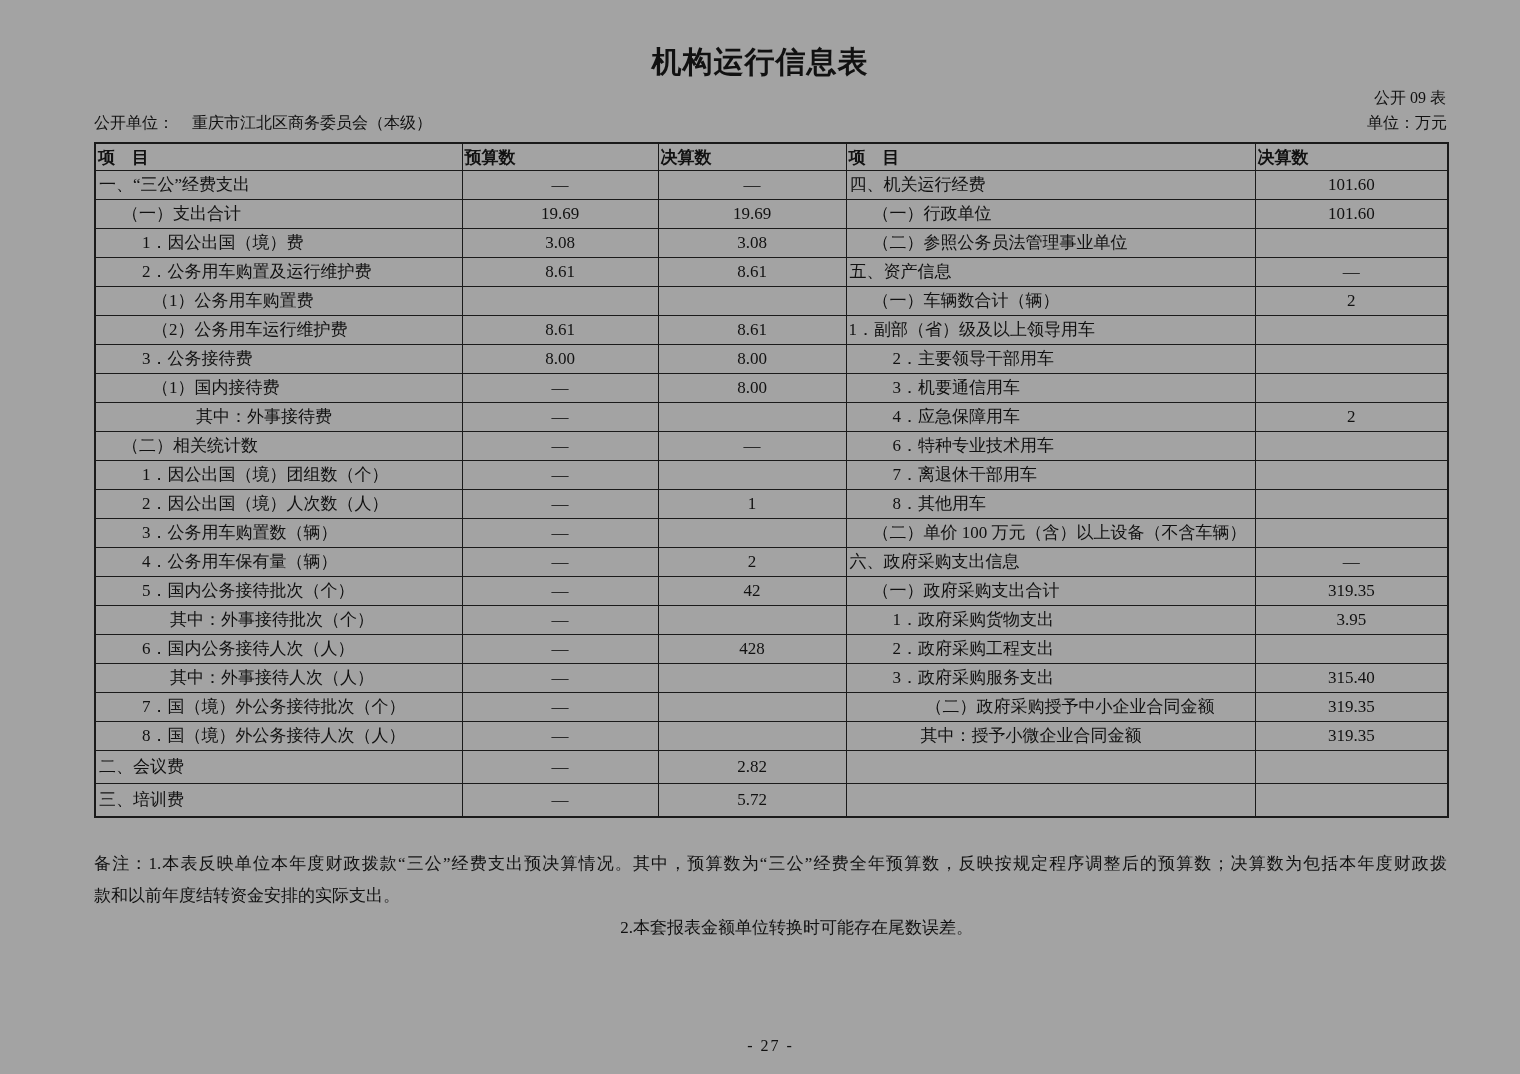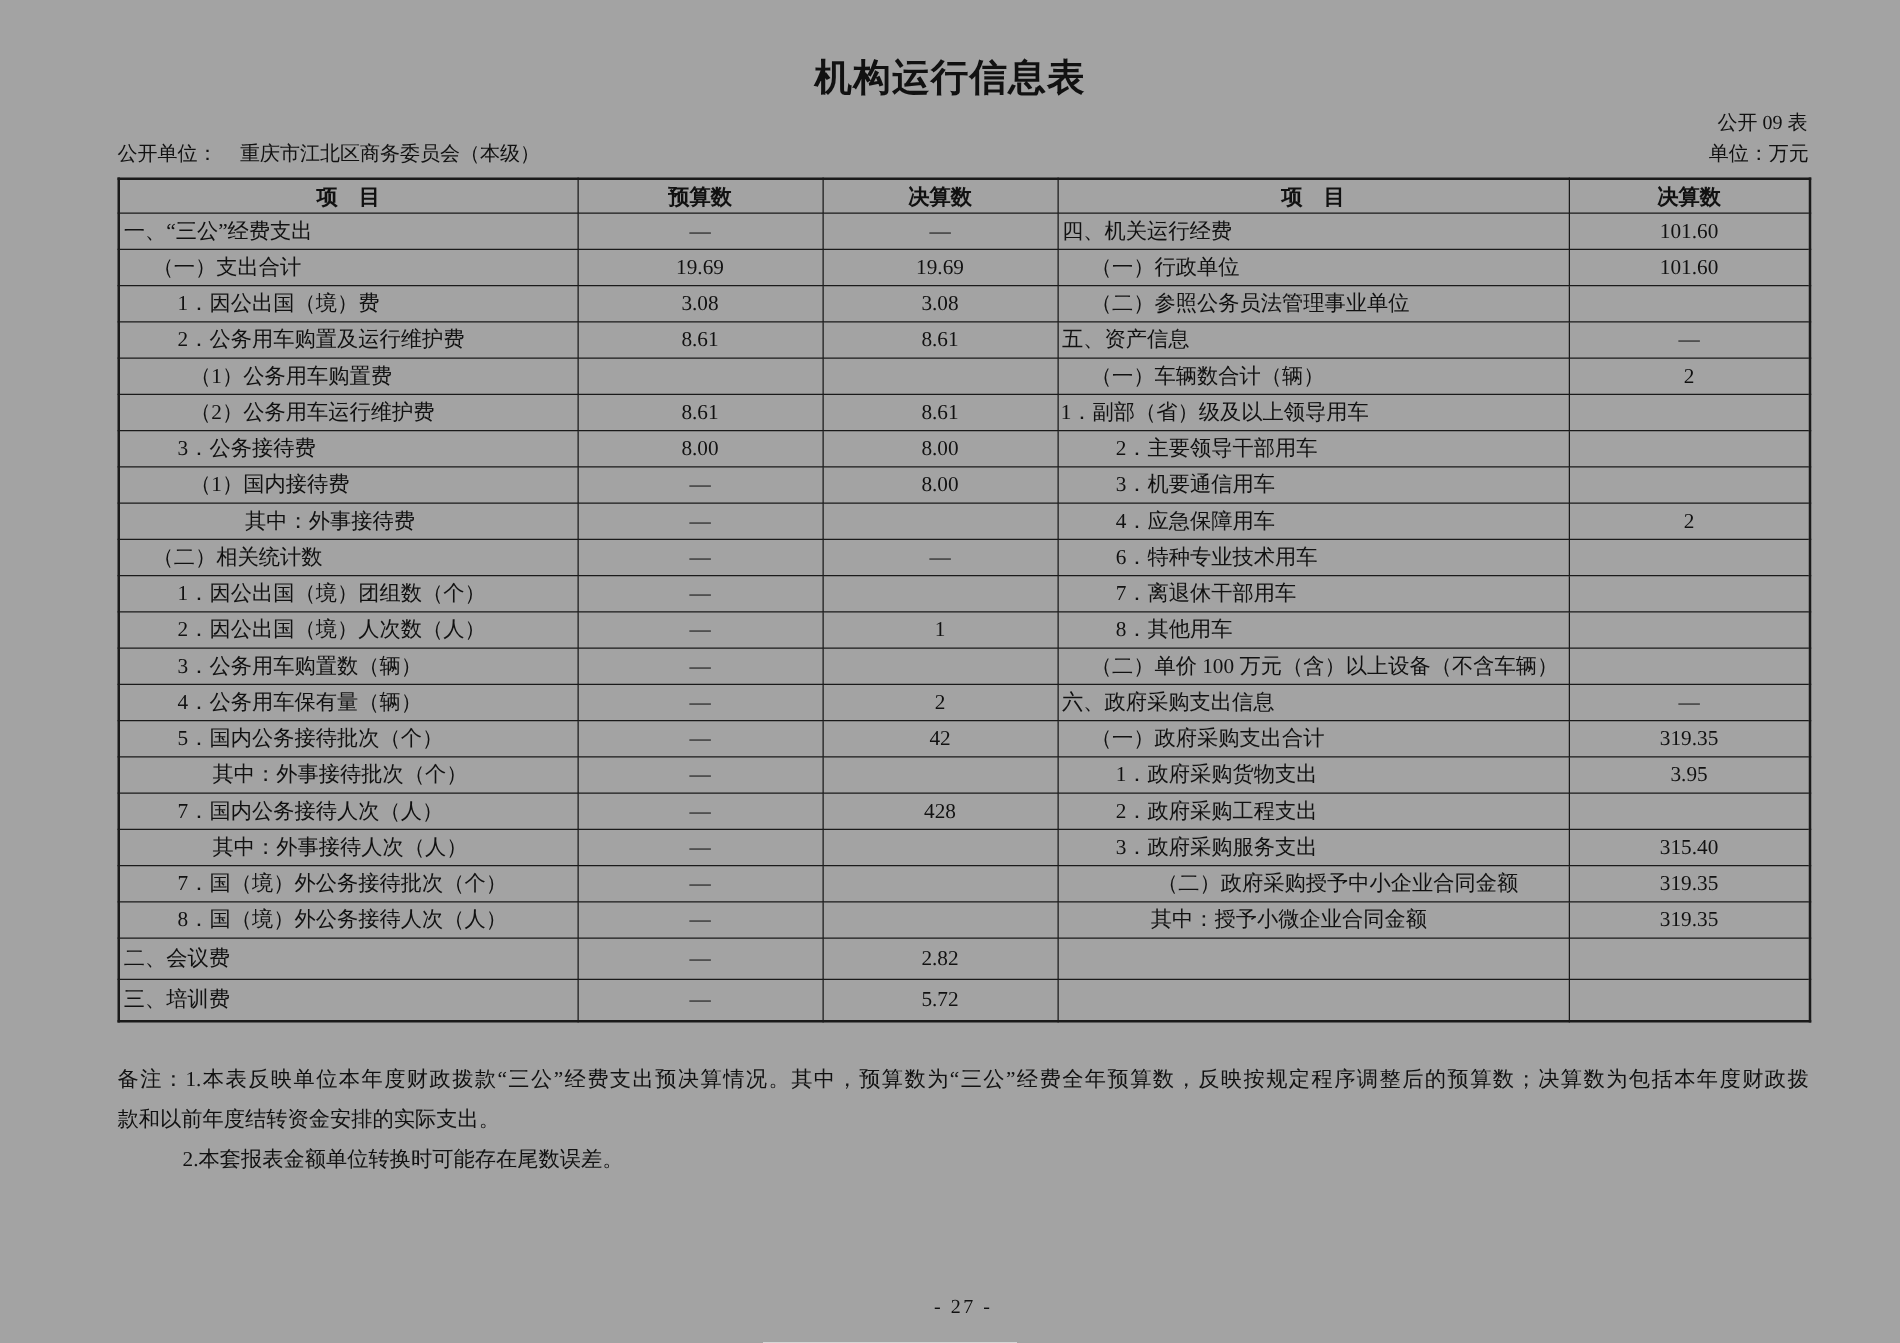--- a/index.html
+++ b/index.html
@@ -30,33 +30,33 @@
     position:absolute; top:142px; left:94px; width:1353px;
     border-collapse:collapse; table-layout:fixed;
     border:2px solid #1a1a1a;
   }
   .info-table th, .info-table td {
     border:1px solid #1a1a1a;
     padding:0 2px;
     white-space:nowrap; overflow:hidden;
   }
   .info-table th {
-    font-size:17px; font-weight:bold; height:26px; text-align:center;
+    font-size:17px; font-weight:bold; height:26px; text-align:left;
   }
   .info-table td { font-size:17px; height:28px; line-height:1.15; }
   .info-table td.item { text-align:left; }
   .info-table td.val  { text-align:center; }
   .info-table tbody tr:nth-last-child(-n+2) td { height:32px; }
 
   .notes {
     position:absolute; top:848px; left:94px; width:1353px;
     font-size:17px; line-height:32px;
   }
   .note-justify { text-align:justify; text-align-last:justify; }
-  .note-indent  { padding-left:52px; }
+  .note-indent  { padding-left:52px;text-align:center; }
 
   .page-number {
     position:absolute; top:1022px; left:94px; width:1353px;
     text-align:center; font-size:16px; letter-spacing:2px;margin-top:15px;
   }
 </style>
 </head>
 <body>
 
 <div class="page">
@@ -196,21 +196,21 @@
           <td class="val">319.35</td>
         </tr>
         <tr>
           <td class="item" style="padding-left: 74px;">其中：外事接待批次（个）</td>
           <td class="val">—</td>
           <td class="val"></td>
           <td class="item" style="padding-left: 46px;">1．政府采购货物支出</td>
           <td class="val">3.95</td>
         </tr>
         <tr>
-          <td class="item" style="padding-left: 46px;">7．国内公务接待人次（人）</td>
+          <td class="item" style="padding-left: 46px;">6．国内公务接待人次（人）</td>
           <td class="val">—</td>
           <td class="val">428</td>
           <td class="item" style="padding-left: 46px;">2．政府采购工程支出</td>
           <td class="val"></td>
         </tr>
         <tr>
           <td class="item" style="padding-left: 74px;">其中：外事接待人次（人）</td>
           <td class="val">—</td>
           <td class="val"></td>
           <td class="item" style="padding-left: 46px;">3．政府采购服务支出</td>

